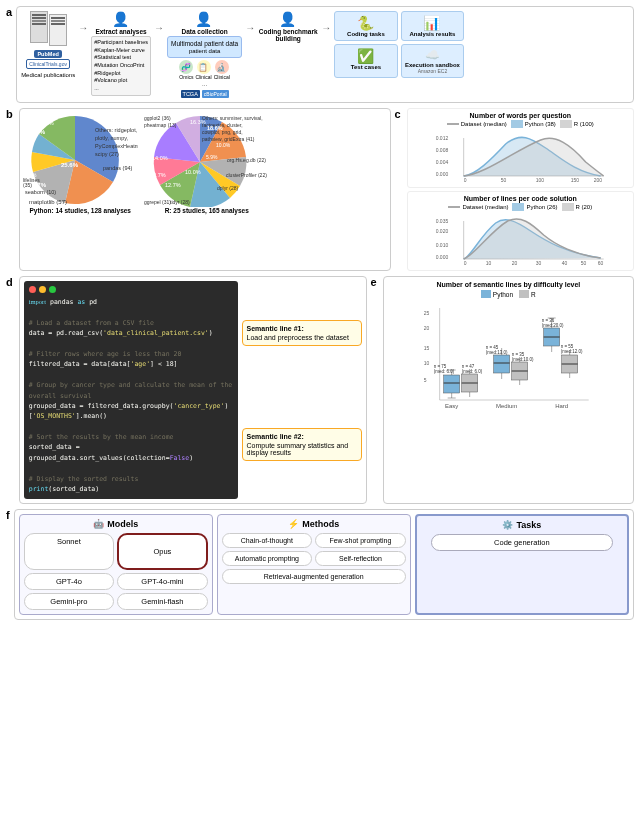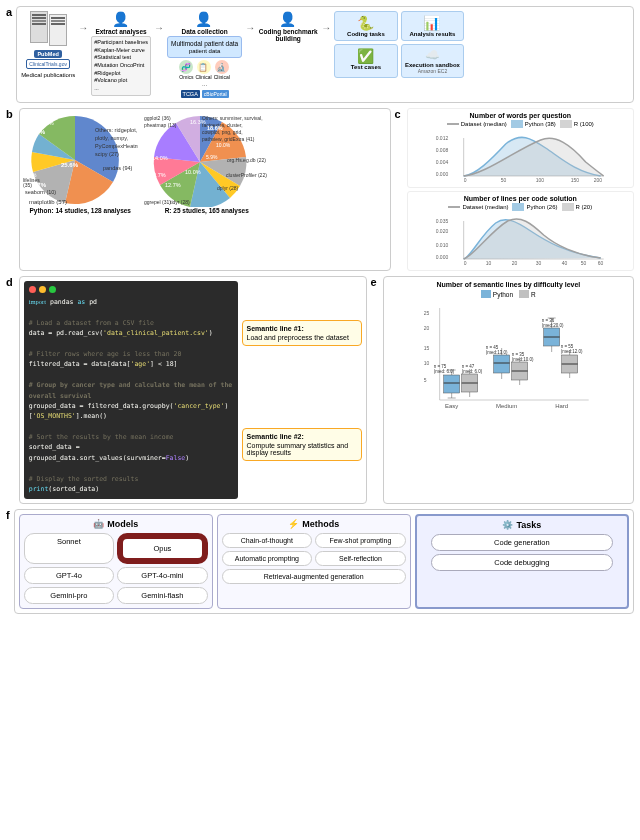--- a/index.html
+++ b/index.html
@@ -325,25 +325,25 @@
           <div style="width:7px; height:7px; border-radius:50%; background:#28c840;"></div>
         </div>
         <span style="color:#66d9ef;font-family:Liberation Serif, serif;">import</span> <span style="color:#f8f8f2;">pandas</span> <span style="color:#66d9ef;">as</span> <span style="color:#f8f8f2;">pd</span><br>
         <br>
         <span style="color:#75715e;"># Load a dataset from a CSV file</span><br>
         <span style="color:#f8f8f2;">data = pd.read_csv(</span><span style="color:#e6db74;">'data_clinical_patient.csv'</span><span style="color:#f8f8f2;">)</span><br>
         <br>
         <span style="color:#75715e;"># Filter rows where age is less than 20</span><br>
         <span style="color:#f8f8f2;">filtered_data = data[data[</span><span style="color:#e6db74;">'age'</span><span style="color:#f8f8f2;">] &lt; 18]</span><br>
         <br>
-        <span style="color:#75715e;font-weight:bold;"># Group by cancer type and calculate the mean of the overall survival</span><br>
+        <span style="color:#75715e;"># Group by cancer type and calculate the mean of the overall survival</span><br>
         <span style="color:#f8f8f2;margin-top:24px;">grouped_data = filtered_data.groupby(</span><span style="color:#e6db74;">'cancer_type'</span><span style="color:#f8f8f2;">)[</span><span style="color:#e6db74;">'OS_MONTHS'</span><span style="color:#f8f8f2;">].mean()</span><br>
         <br>
         <span style="color:#75715e;"># Sort the results by the mean income</span><br>
-        <span style="color:#f8f8f2;">sorted_data = grouped_data.sort_values(survminer=</span><span style="color:#ae81ff;">False</span><span style="color:#f8f8f2;">)</span><br>
+        <span style="color:#f8f8f2;">sorted_data = grouped_data.sort_values(collection=</span><span style="color:#ae81ff;">False</span><span style="color:#f8f8f2;">)</span><br>
         <br>
         <span style="color:#75715e;"># Display the sorted results</span><br>
         <span style="color:#66d9ef;">print</span><span style="color:#f8f8f2;">(sorted_data)</span>
       </div>
 
       <div style="display:flex; flex-direction:column; justify-content:space-around; width:120px; gap:4px;">
         <div style="background:#fffde7; border:1px solid #f9a825; border-radius:4px; padding:4px; font-size:7px;">
           <div style="font-weight:bold; margin-bottom:2px;">Semantic line #1:</div>
           <div>Load and preprocess the dataset</div>
         </div>
@@ -436,21 +436,21 @@
     <span class="section-label">f</span>
     <div style="flex:1; border:1px solid #ccc; border-radius:4px; padding:4px; display:flex; gap:4px;">
 
       <div style="flex:1; border:1px solid #aac; border-radius:4px; padding:4px; background:#f8f8ff;">
         <div style="display:flex; align-items:center; gap:3px; justify-content:center; font-size:9px; font-weight:bold; margin-bottom:4px;">
           <span>🤖</span>
           <span>Models</span>
         </div>
         <div style="display:grid; grid-template-columns:1fr 1fr; gap:3px;">
           <div style="background:white; border:1px solid #ccc; border-radius:10px; padding:3px 5px; font-size:7.5px; text-align:center;">Sonnet</div>
-          <div style="background:white; border:6px solid #7f1d1d; border-radius:10px; padding:5px 5px; font-size:7.5px; text-align:center;">Opus</div>
+          <div style="background:white; border:2px solid #7f1d1d; border-radius:10px; padding:12px 5px; font-size:7.5px; text-align:center;">Opus</div>
           <div style="background:white; border:1px solid #ccc; border-radius:10px; padding:3px 5px; font-size:7.5px; text-align:center;">GPT-4o</div>
           <div style="background:white; border:1px solid #ccc; border-radius:10px; padding:3px 5px; font-size:7.5px; text-align:center;">GPT-4o-mini</div>
           <div style="background:white; border:1px solid #ccc; border-radius:10px; padding:3px 5px; font-size:7.5px; text-align:center;">Gemini-pro</div>
           <div style="background:white; border:1px solid #ccc; border-radius:10px; padding:3px 5px; font-size:7.5px; text-align:center;">Gemini-flash</div>
         </div>
       </div>
 
       <div style="flex:1; border:1px solid #aac; border-radius:4px; padding:4px; background:#f8f8ff;">
         <div style="display:flex; align-items:center; gap:3px; justify-content:center; font-size:9px; font-weight:bold; margin-bottom:4px;">
           <span>⚡</span>
@@ -464,18 +464,17 @@
         </div>
         <div style="background:white; border:1px solid #ccc; border-radius:10px; padding:3px 5px; font-size:7px; text-align:center; margin-top:3px;">Retrieval-augmented generation</div>
       </div>
 
       <div style="flex:1.1; border:2px solid #8899cc; border-radius:4px; padding:4px; background:#eef0ff;">
         <div style="display:flex; align-items:center; gap:3px; justify-content:center; font-size:9px; font-weight:bold; margin-bottom:4px;">
           <span>⚙️</span>
           <span>Tasks</span>
         </div>
         <div style="background:white; border:1px solid #aab; border-radius:10px; padding:3px 8px; font-size:7.5px; text-align:center; margin:3px auto; width:90%;">Code generation</div>
-        <div style="background:white; border:1px solid #aab; border-radius:10px; padding:3px 8px; font-size:7.5px; text-align:center; margin:3px auto; width:90%;">Code debugging</div>
       </div>
     </div>
   </div>
 
 </div>
 
 </body></html>

